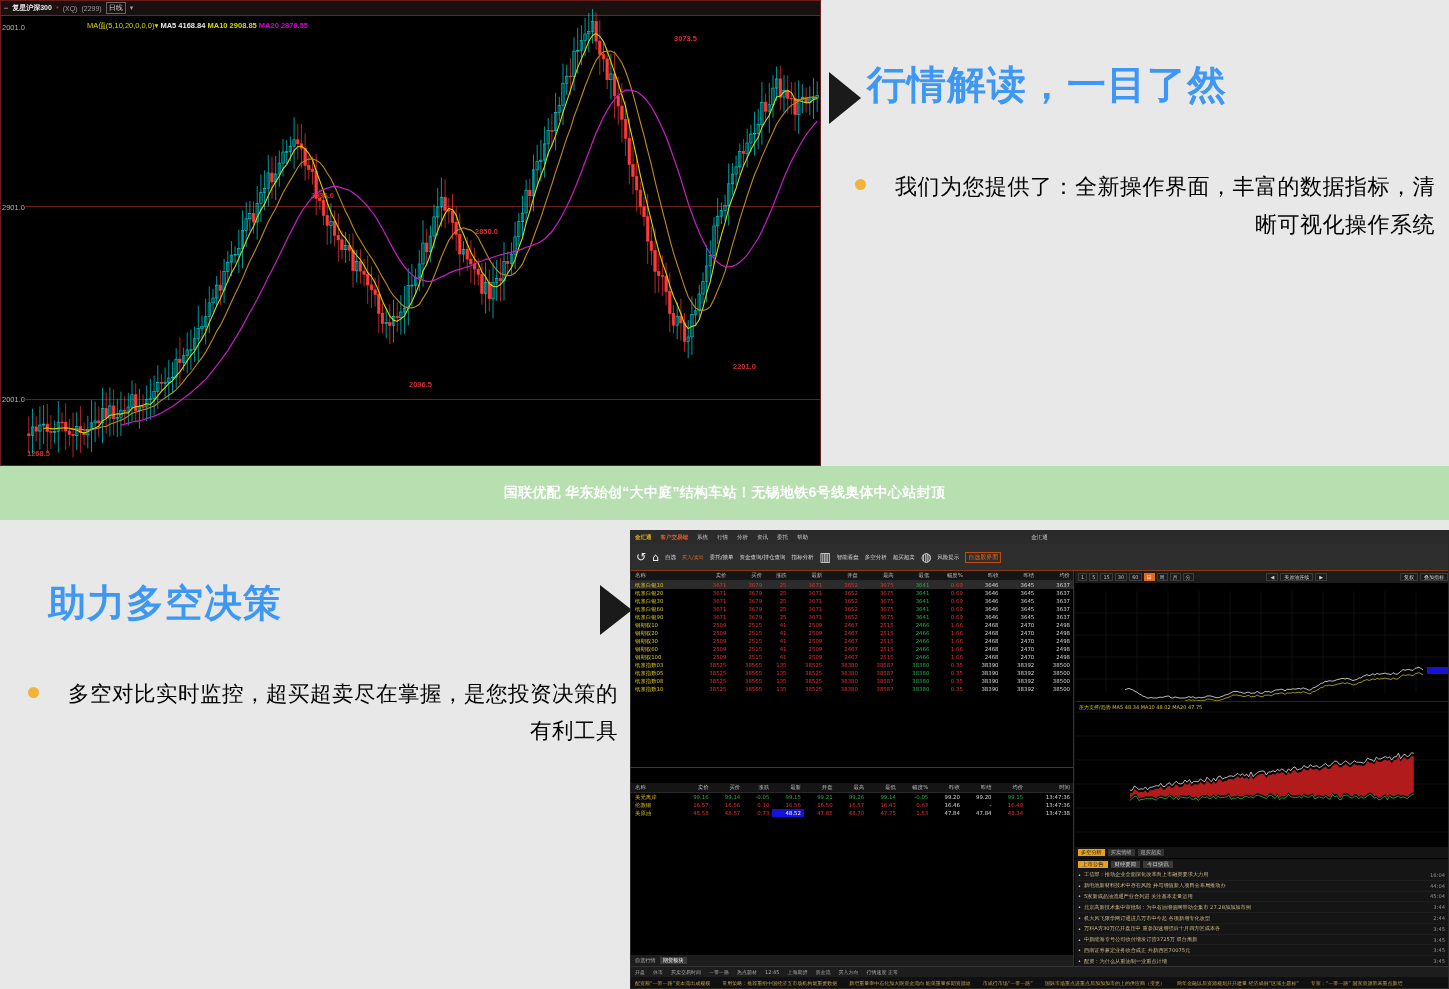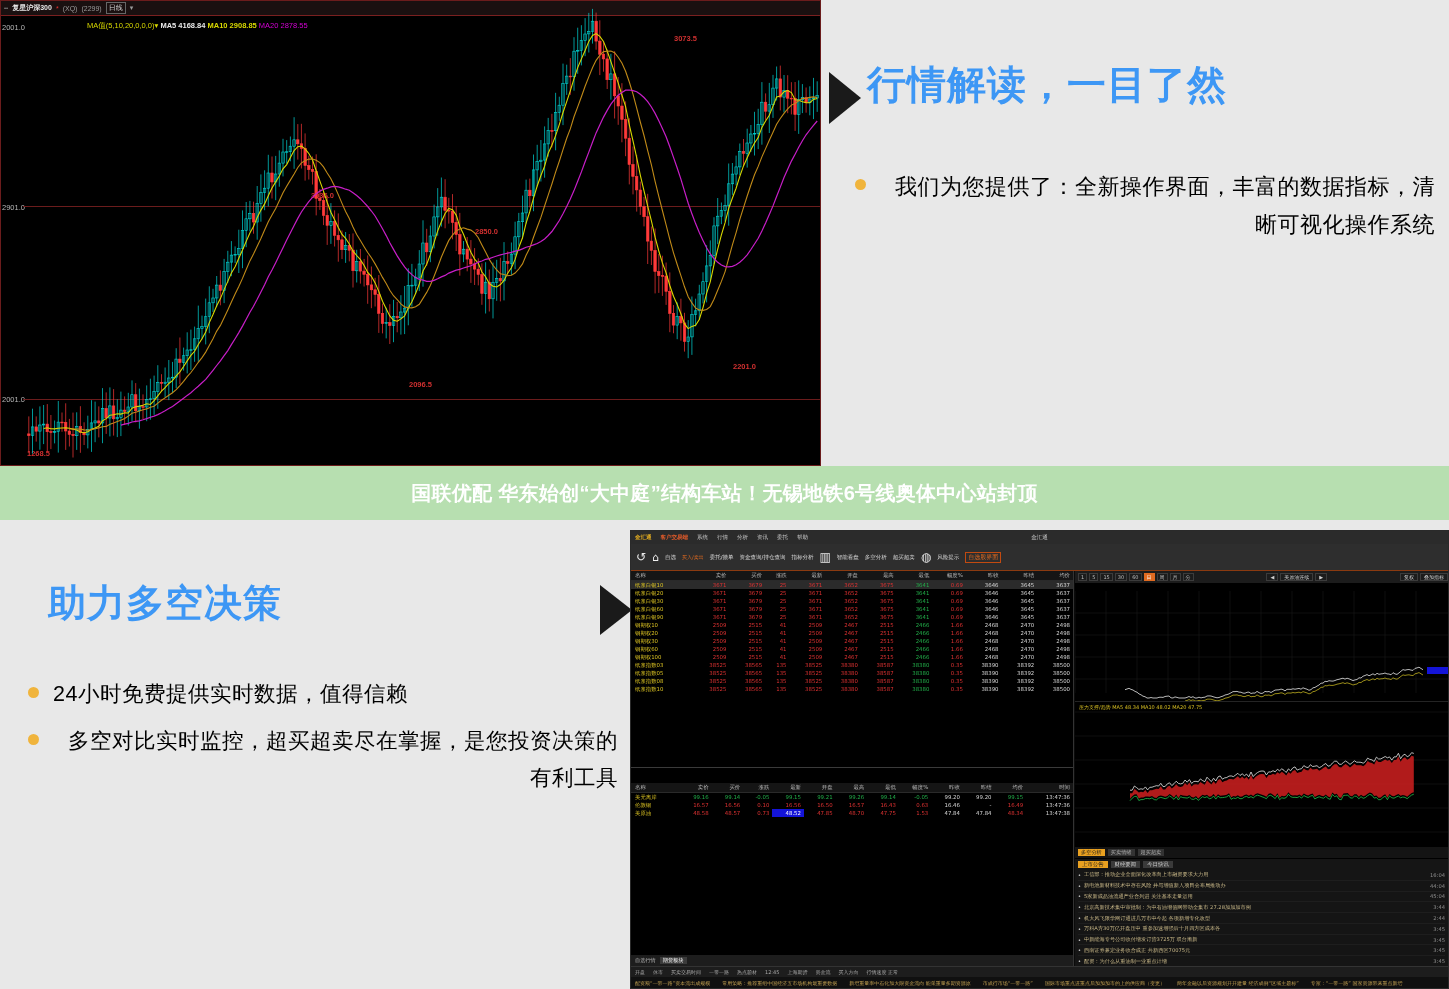--- a/index.html
+++ b/index.html
@@ -28,21 +28,21 @@
   .tb-red { color:#e03030; }
   .tb-dim { color:#9a9a9a; }
   .tb-box { border:1px solid #666; padding:0 2px; color:#ddd; }
   .ma-legend {
     position:absolute; left:86px; top:20px; font-size:7.5px;
     white-space:nowrap; letter-spacing:0px;
   }
   .ma-legend .p { color:#d9d900; font-weight:normal; }
   .ma-legend .ma5 { color:#e9e9e9; font-weight:bold; }
   .ma-legend .ma10 { color:#d9d900; font-weight:bold; }
-  .ma-legend .ma20 { color:#d400d4; font-weight:normal; }
+  .ma-legend .ma20 { color:#d400d4; font-weight:bold; }
 
   .yaxis-label { position:absolute; left:1px; font-size:7.5px; color:#b8b8b8; }
   .hline { position:absolute; left:22px; right:0; height:0; border-top:1px solid #6b1c1c; }
 
   .price-tag { position:absolute; font-size:7.5px; color:#d03030; font-weight:bold; white-space:nowrap; }
   .price-tag.low { color:#d03030; }
 
   
   .callout-right { position:absolute; left:835px; top:0; width:614px; height:466px; }
   .arrow-left-top {
@@ -64,21 +64,21 @@
   .bullet-text {
     font-size:22px; color:#000000; line-height:1.72; letter-spacing:0.5px;text-align:right;
   }
 
   
   .banner {
     position:absolute; left:0; top:466px; width:1449px; height:54px;
     background:#b7dfb0; display:flex; align-items:center; justify-content:center;
   }
   .banner-text {
-    font-size:20px; font-weight:bold; color:#ffffff; letter-spacing:0.3px;
+    font-size:14px; font-weight:bold; color:#ffffff; letter-spacing:0.3px;
     white-space:nowrap;
   }
 
   
   .bottom-section { position:absolute; left:0; top:520px; width:1449px; height:469px; background:#e8e8e8; }
   .headline2 {
     position:absolute; left:48px; top:578px; width:520px;
     font-size:38px; font-weight:bold; color:#3d97f5; letter-spacing:1px;
   }
   .arrow-left-bottom {
@@ -687,24 +687,20 @@
   <div class="banner-text">国联优配 华东始创“大中庭”结构车站！无锡地铁6号线奥体中心站封顶</div>
 </div>
 
 <div class="bottom-section"></div>
 
 <div class="headline2">助力多空决策</div>
 <div class="arrow-left-bottom"></div>
 <div class="bullets2">
   <div class="bullet">
     <div class="bullet-dot"></div>
-    <div class="bullet-text">24小时免费提供实时数据，值得信赖</div>
-  </div>
-  <div class="bullet">
-    <div class="bullet-dot"></div>
     <div class="bullet-text">多空对比实时监控，超买超卖尽在掌握，是您投资决策的有利工具</div>
   </div>
 </div>
 
 <div class="app-shot">
 
   <div class="app-topbar">
     <span class="brand">金汇通</span>
     <span class="brand2">客户交易端</span>
     <span>系统</span>

